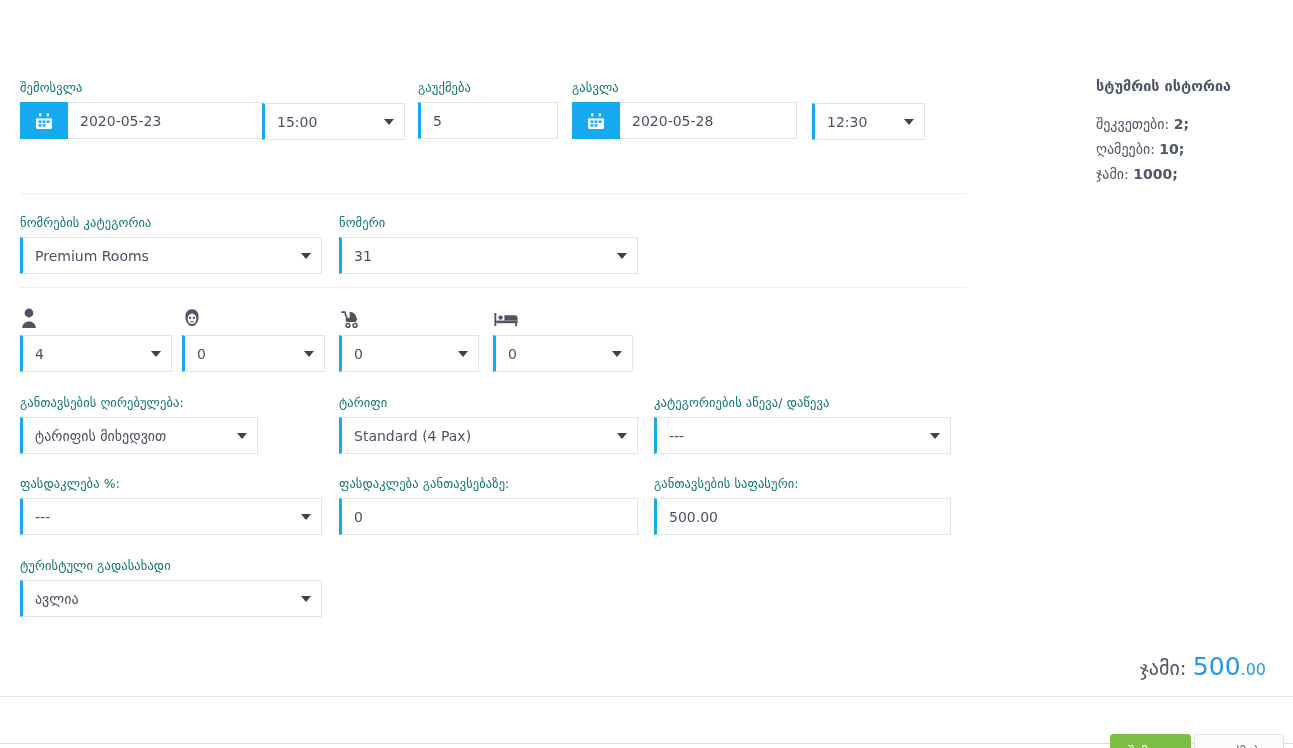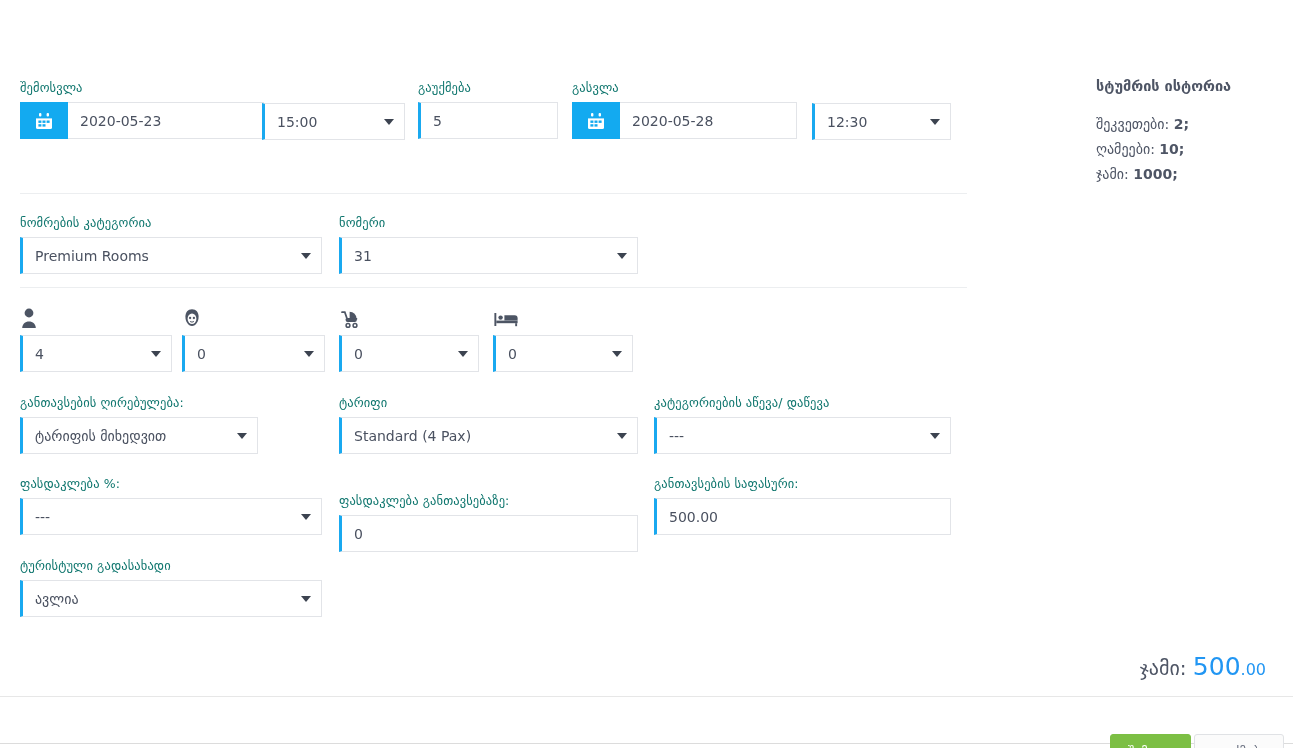--- a/index.html
+++ b/index.html
@@ -156,21 +156,21 @@
             <rect x="12.6" y="9.5" width="3" height="2.4" fill="#13aaf0"></rect>
             <rect x="4.4" y="13.2" width="3" height="2.4" fill="#13aaf0"></rect>
             <rect x="8.5" y="13.2" width="3" height="2.4" fill="#13aaf0"></rect>
           </svg>
         </div>
         <div class="calinput" style="width:177px;">2020-05-28</div>
       </div>
     </div>
 
     <div class="row" style="left:812px; top:48px;">
-      <div class="selbox" style="width:139px;">
+      <div class="selbox" style="width:113px;">
         <span>12:30</span>
         <span class="caret"></span>
       </div>
     </div>
 
     <div class="divider" style="left:20px; top:138px; width:947px;"></div>
 
     <div class="row" style="left:20px; top:160px;">
       <div class="field-label">ნომრების კატეგორია</div>
       <div class="selbox" style="width:302px;">
@@ -275,21 +275,21 @@
     </div>
 
     <div class="row" style="left:20px; top:421px;">
       <div class="field-label">ფასდაკლება %:</div>
       <div class="selbox" style="width:302px;">
         <span>---</span>
         <span class="caret"></span>
       </div>
     </div>
 
-    <div class="row" style="left:339px; top:421px;margin-top:17px;">
+    <div class="row" style="left:339px; top:421px;">
       <div class="field-label">ფასდაკლება განთავსებაზე:</div>
       <div class="plainbox" style="width:299px;">0</div>
     </div>
 
     <div class="row" style="left:654px; top:421px;">
       <div class="field-label">განთავსების საფასური:</div>
       <div class="plainbox" style="width:297px;">500.00</div>
     </div>
 
     <div class="row" style="left:20px; top:503px;">

